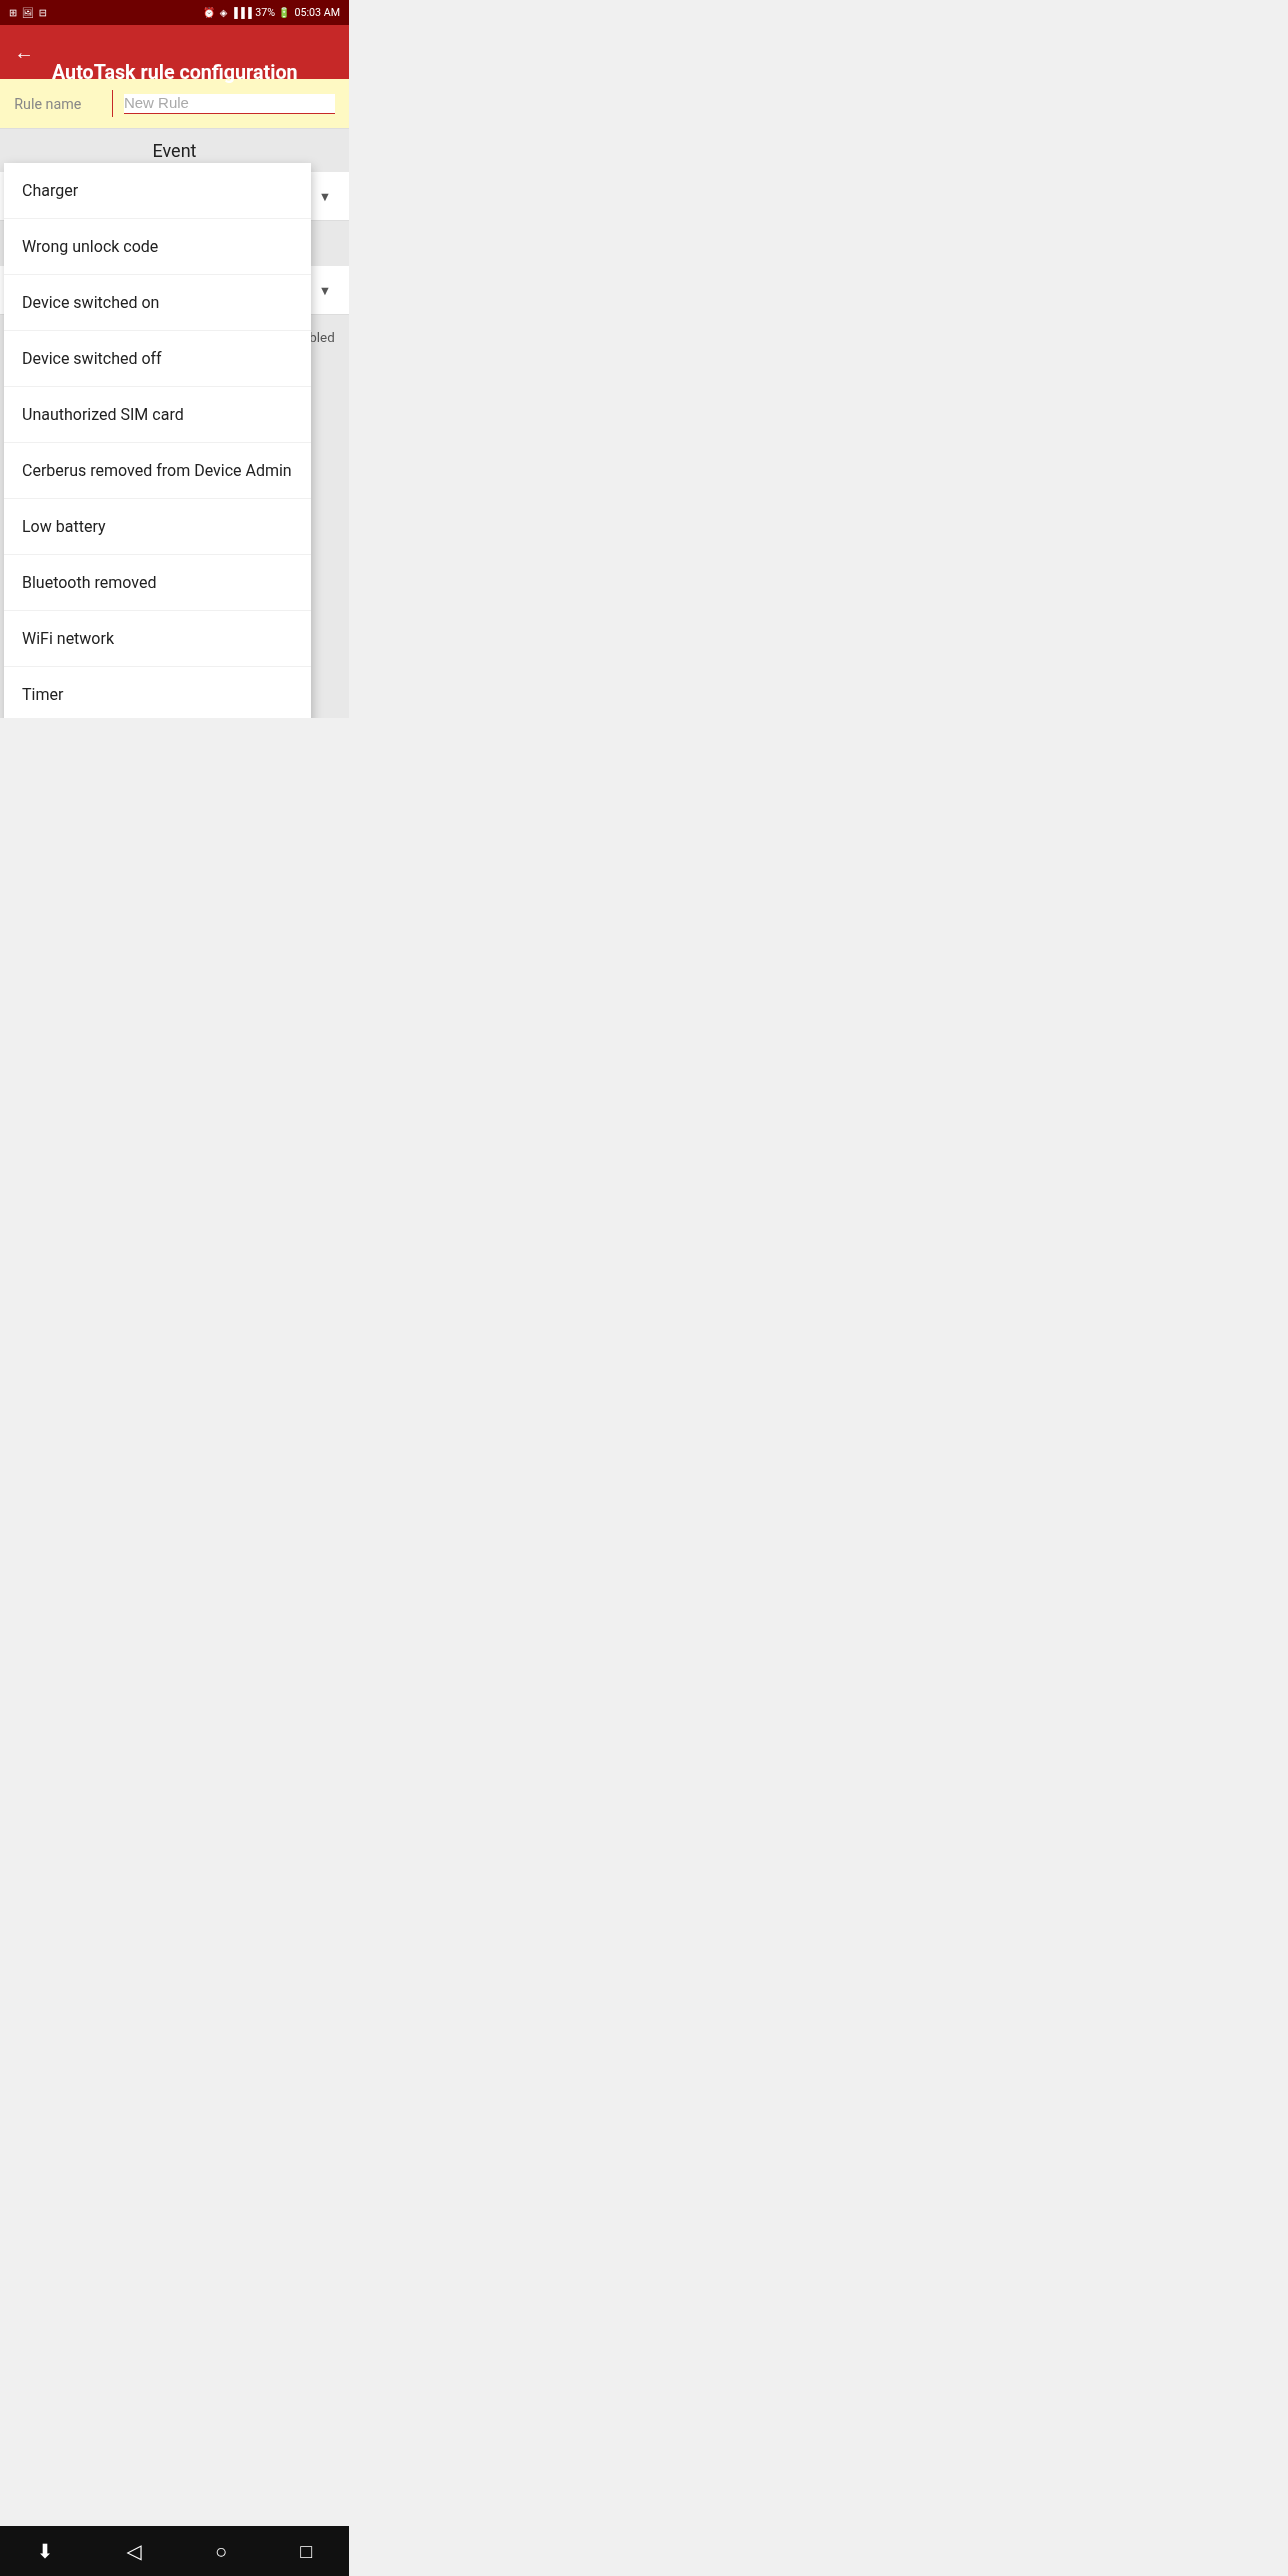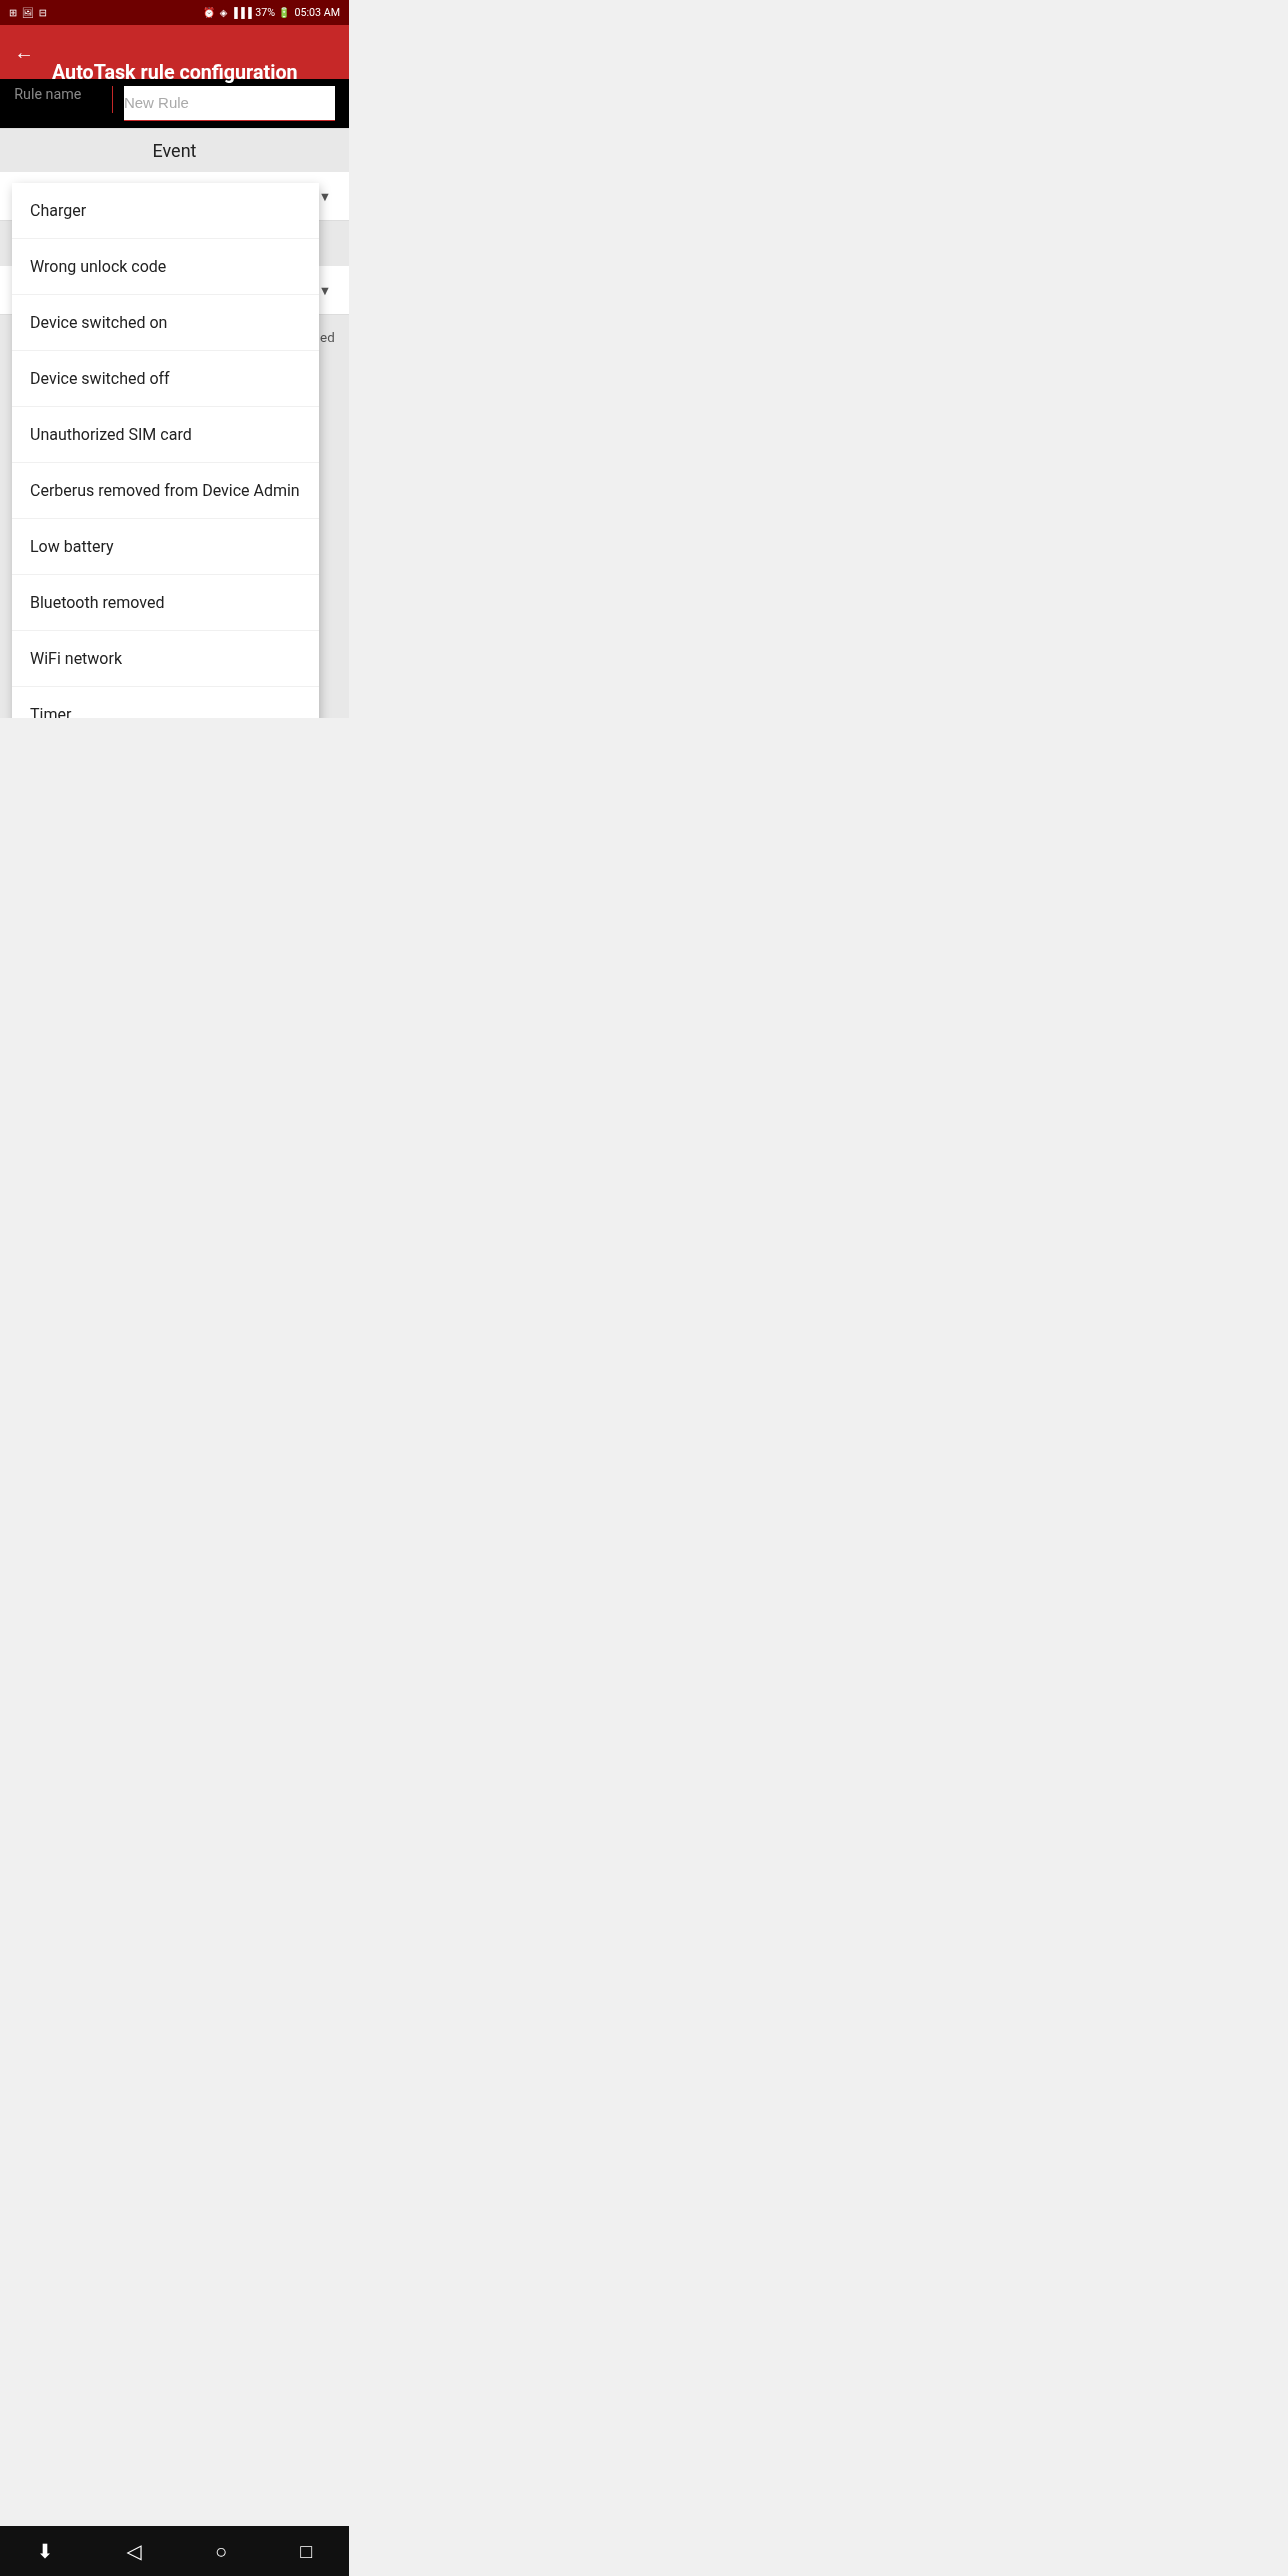--- a/index.html
+++ b/index.html
@@ -66,22 +66,23 @@
 
     .app-bar-title {
       color: white;
       font-size: 19.7px;
       font-weight: bold;
       margin-top: 40px;
     }
 
     
     .rule-name-row {
-      background: #000000;
-      display: flex;
+      background: #fef9c3;
+      display: flex;
+      align-items: center;
       padding: 7.2px 14.3px;
       border-bottom: 0.9px solid #ddd;
       height: 50px;
     }
 
     .rule-name-label {
       color: #888;
       font-size: 14.3px;
       width: 98px;
       flex-shrink: 0;
@@ -130,26 +131,25 @@
 
     .dropdown-arrow {
       font-size: 12.5px;
       color: #555;
     }
 
     
     .dropdown-overlay {
       position: absolute;
       top: 163px;
-      left: 12px;
+      left: 4px;
       width: 88%;
       background: white;
       box-shadow: 1.8px 3.6px 10.7px rgba(0,0,0,0.25);
       z-index: 100;
-      margin-top: 20px;
     }
 
     .dropdown-item {
       padding: 18px 18px;
       font-size: 16px;
       color: #222;
       border-bottom: 0.9px solid #f0f0f0;
       cursor: pointer;
     }
 

